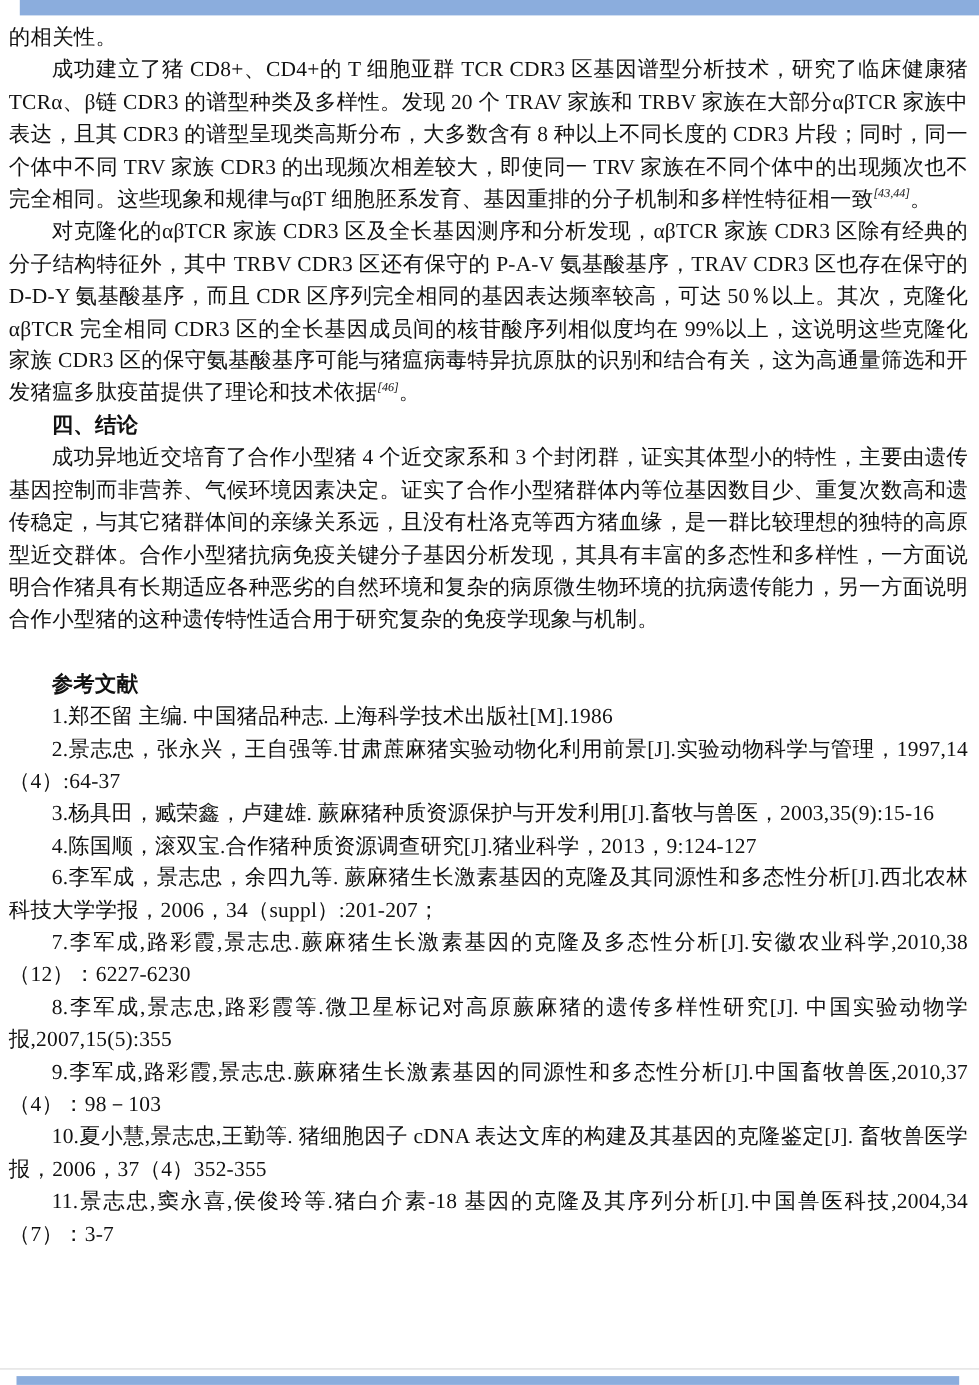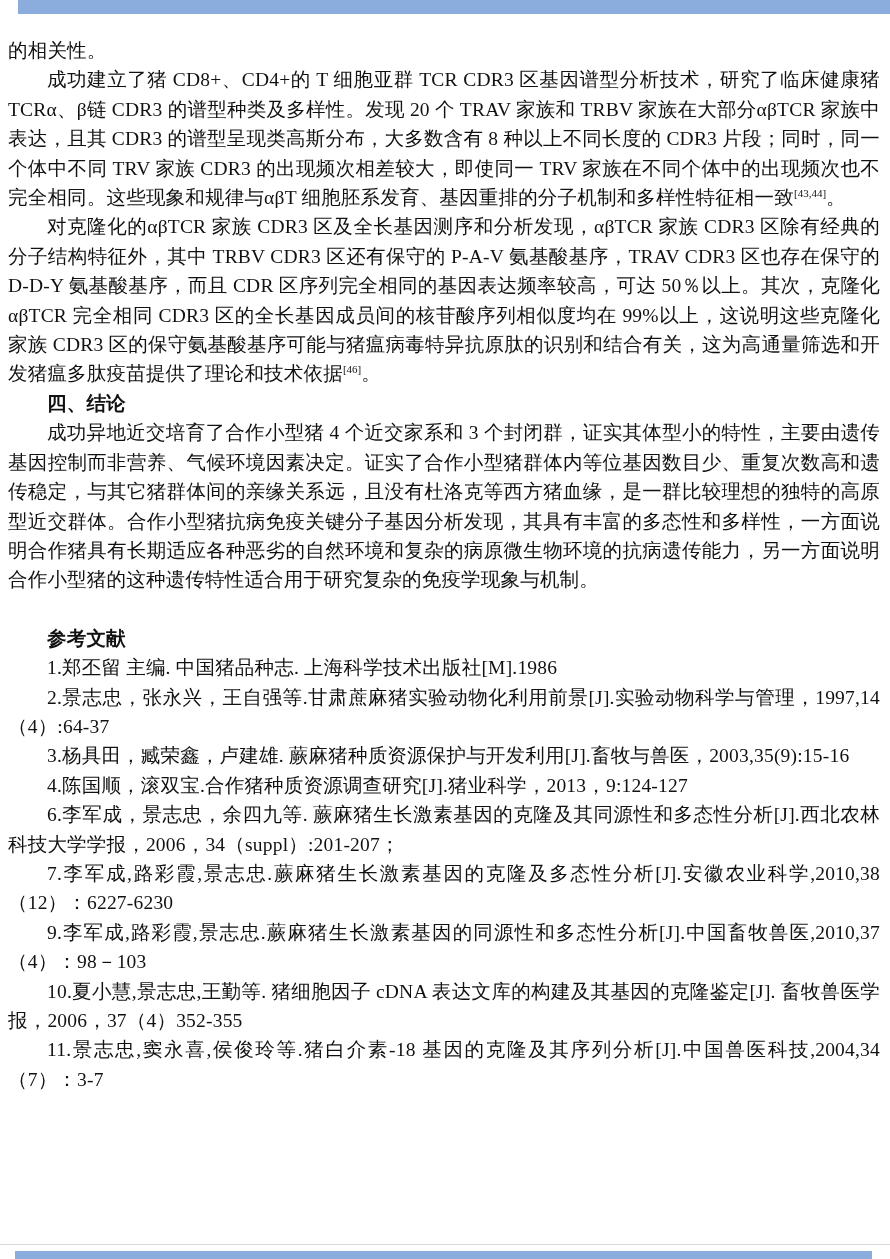--- a/index.html
+++ b/index.html
@@ -16,28 +16,29 @@
   }
   .content{
     position:absolute;top:20px;left:8px;right:10px;
     font-size:19.5px;
     line-height:29.4px;
     text-align:justify;
     text-justify:inter-ideograph;
     letter-spacing:0.2px;
   }
   .content p{margin:0;text-indent:2em;}
-  .content p.cont{text-indent:0;margin-top:16px;}
+  .content p.cont{text-indent:0;}
   .content p.heading{font-weight:bold;}
   .refs-heading{margin-top:29px !important;}
   sup{
     font-size:11px;
     line-height:0;
     vertical-align:super;
     letter-spacing:0;
+    font-style:italic;
   }
   .divider{
     position:absolute;left:0;right:0;bottom:14px;height:1px;
     background:#d9d9d9;
   }
   .bottom-bar{
     position:absolute;left:15px;right:18px;bottom:0;height:8px;
   }
 </style>
 </head>
@@ -60,20 +61,21 @@
     <p>成功异地近交培育了合作小型猪 4 个近交家系和 3 个封闭群，证实其体型小的特性，主要由遗传基因控制而非营养、气候环境因素决定。证实了合作小型猪群体内等位基因数目少、重复次数高和遗传稳定，与其它猪群体间的亲缘关系远，且没有杜洛克等西方猪血缘，是一群比较理想的独特的高原型近交群体。合作小型猪抗病免疫关键分子基因分析发现，其具有丰富的多态性和多样性，一方面说明合作猪具有长期适应各种恶劣的自然环境和复杂的病原微生物环境的抗病遗传能力，另一方面说明合作小型猪的这种遗传特性适合用于研究复杂的免疫学现象与机制。</p>
 
     <p class="heading refs-heading">参考文献</p>
 
     <p class="ref">1.郑丕留 主编. 中国猪品种志. 上海科学技术出版社[M].1986</p>
     <p class="ref">2.景志忠，张永兴，王自强等.甘肃蔗麻猪实验动物化利用前景[J].实验动物科学与管理，1997,14（4）:64-37</p>
     <p class="ref">3.杨具田，臧荣鑫，卢建雄. 蕨麻猪种质资源保护与开发利用[J].畜牧与兽医，2003,35(9):15-16</p>
     <p class="ref">4.陈国顺，滚双宝.合作猪种质资源调查研究[J].猪业科学，2013，9:124-127</p>
     <p class="ref">6.李军成，景志忠，余四九等. 蕨麻猪生长激素基因的克隆及其同源性和多态性分析[J].西北农林科技大学学报，2006，34（suppl）:201-207；</p>
     <p class="ref">7.李军成,路彩霞,景志忠.蕨麻猪生长激素基因的克隆及多态性分析[J].安徽农业科学,2010,38（12）：6227-6230</p>
+    <p class="ref">8.李军成,景志忠,路彩霞等.微卫星标记对高原蕨麻猪的遗传多样性研究[J]. 中国实验动物学报,2007,15(5):355</p>
     <p class="ref">9.李军成,路彩霞,景志忠.蕨麻猪生长激素基因的同源性和多态性分析[J].中国畜牧兽医,2010,37（4）：98－103</p>
     <p class="ref">10.夏小慧,景志忠,王勤等. 猪细胞因子 cDNA 表达文库的构建及其基因的克隆鉴定[J]. 畜牧兽医学报，2006，37（4）352-355</p>
     <p class="ref">11.景志忠,窦永喜,侯俊玲等.猪白介素-18 基因的克隆及其序列分析[J].中国兽医科技,2004,34（7）：3-7</p>
   </div>
 
   <div class="divider" style="background: rgb(217, 217, 217);"></div>
   <div class="bottom-bar" style="background: rgb(139, 173, 221);"></div>
 
 </div>
 

